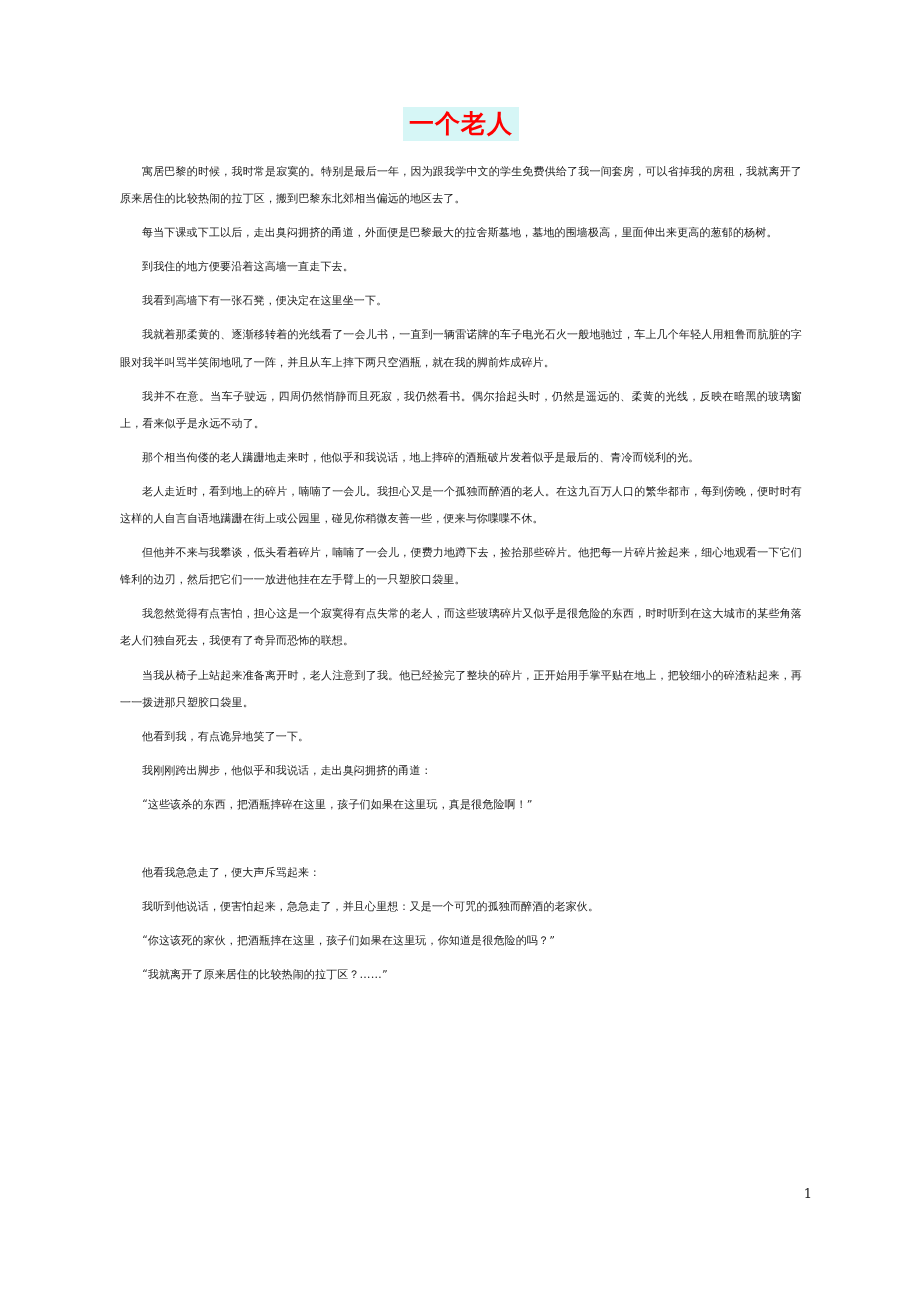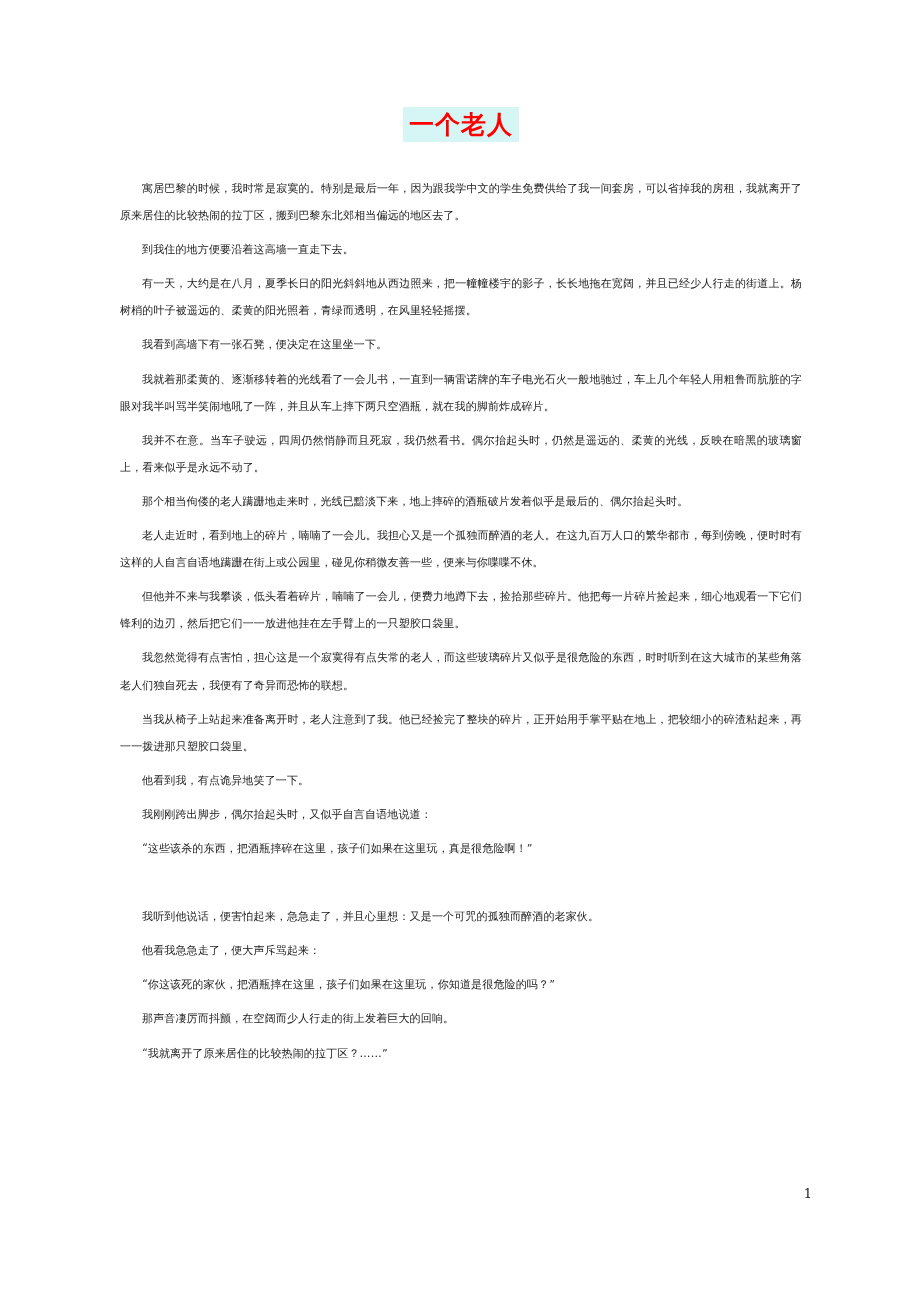--- a/index.html
+++ b/index.html
@@ -24,26 +24,26 @@
     background: #ffffff;
   }
   .doc-body {
     position: absolute;
     left: 113px;
     top: 104px;
     width: 696px;
   }
   .doc-title {
     text-align: center;
-    margin: 0 0 31px 0;
+    margin: 0 0 14px 0;
     font-size: 25px;
     font-weight: bold;
     line-height: 40px;
     letter-spacing: 1px;
-    font-family: Liberation Sans, sans-serif;
+    font-family: Liberation Serif, serif;
   }
   .doc-title .title-text {
     color: #ff0000;
     background: #d6f6f6;
     padding: 3px 6px 4px 6px;
   }
   p.para {
     margin: 7px;
     font-size: 11px;
     line-height: 27.1px;
@@ -73,38 +73,37 @@
 <body>
 
 <div class="page">
 
   <div class="doc-body">
 
     <h1 class="doc-title"><span class="title-text">一个老人</span></h1>
 
     <div id="paragraph-container">
         <p class="para">寓居巴黎的时候，我时常是寂寞的。特别是最后一年，因为跟我学中文的学生免费供给了我一间套房，可以省掉我的房租，我就离开了原来居住的比较热闹的拉丁区，搬到巴黎东北郊相当偏远的地区去了。</p>
+        <p class="para">每当下课或下工以后，走出臭闷拥挤的甬道，外面便是巴黎最大的拉舍斯墓地，墓地的围墙极高，里面伸出来更高的葱郁的杨树。</p>
         <p class="para">到我住的地方便要沿着这高墙一直走下去。</p>
-        <p class="para">有一天，大约是在八月，夏季长日的阳光斜斜地从西边照来，把一幢幢楼宇的影子，长长地拖在宽阔，并且已经少人行走的街道上。杨树梢的叶子被遥远的、柔黄的阳光照着，青绿而透明，在风里轻轻摇摆。</p>
         <p class="para">我看到高墙下有一张石凳，便决定在这里坐一下。</p>
         <p class="para">我就着那柔黄的、逐渐移转着的光线看了一会儿书，一直到一辆雷诺牌的车子电光石火一般地驰过，车上几个年轻人用粗鲁而肮脏的字眼对我半叫骂半笑闹地吼了一阵，并且从车上摔下两只空酒瓶，就在我的脚前炸成碎片。</p>
         <p class="para">我并不在意。当车子驶远，四周仍然悄静而且死寂，我仍然看书。偶尔抬起头时，仍然是遥远的、柔黄的光线，反映在暗黑的玻璃窗上，看来似乎是永远不动了。</p>
-        <p class="para">那个相当佝偻的老人蹒跚地走来时，光线已黯淡下来，地上摔碎的酒瓶破片发着似乎是最后的、偶尔抬起头时。</p>
+        <p class="para">那个相当佝偻的老人蹒跚地走来时，他似乎和我说话，地上摔碎的酒瓶破片发着似乎是最后的、青冷而锐利的光。</p>
         <p class="para">老人走近时，看到地上的碎片，喃喃了一会儿。我担心又是一个孤独而醉酒的老人。在这九百万人口的繁华都市，每到傍晚，便时时有这样的人自言自语地蹒跚在街上或公园里，碰见你稍微友善一些，便来与你喋喋不休。</p>
         <p class="para">但他并不来与我攀谈，低头看着碎片，喃喃了一会儿，便费力地蹲下去，捡拾那些碎片。他把每一片碎片捡起来，细心地观看一下它们锋利的边刃，然后把它们一一放进他挂在左手臂上的一只塑胶口袋里。</p>
         <p class="para">我忽然觉得有点害怕，担心这是一个寂寞得有点失常的老人，而这些玻璃碎片又似乎是很危险的东西，时时听到在这大城市的某些角落老人们独自死去，我便有了奇异而恐怖的联想。</p>
         <p class="para">当我从椅子上站起来准备离开时，老人注意到了我。他已经捡完了整块的碎片，正开始用手掌平贴在地上，把较细小的碎渣粘起来，再一一拨进那只塑胶口袋里。</p>
         <p class="para">他看到我，有点诡异地笑了一下。</p>
-        <p class="para">我刚刚跨出脚步，偶尔抬起头时，又似乎自言自语地说道：</p>
+        <p class="para">我刚刚跨出脚步，他似乎和我说话，走出臭闷拥挤的甬道：</p>
         <p class="para">“这些该杀的东西，把酒瓶摔碎在这里，孩子们如果在这里玩，真是很危险啊！”</p>
         <p class="spacer">&nbsp;</p>
+        <p class="para">他看我急急走了，便大声斥骂起来：</p>
         <p class="para">我听到他说话，便害怕起来，急急走了，并且心里想：又是一个可咒的孤独而醉酒的老家伙。</p>
-        <p class="para">他看我急急走了，便大声斥骂起来：</p>
         <p class="para">“你这该死的家伙，把酒瓶摔在这里，孩子们如果在这里玩，你知道是很危险的吗？”</p>
-        <p class="para">那声音凄厉而抖颤，在空阔而少人行走的街上发着巨大的回响。</p>
         <p class="para">“我就离开了原来居住的比较热闹的拉丁区？……”</p>
       </div>
 
   </div>
 
   <div class="page-number">1</div>
 
 </div>
 
 </body></html>

